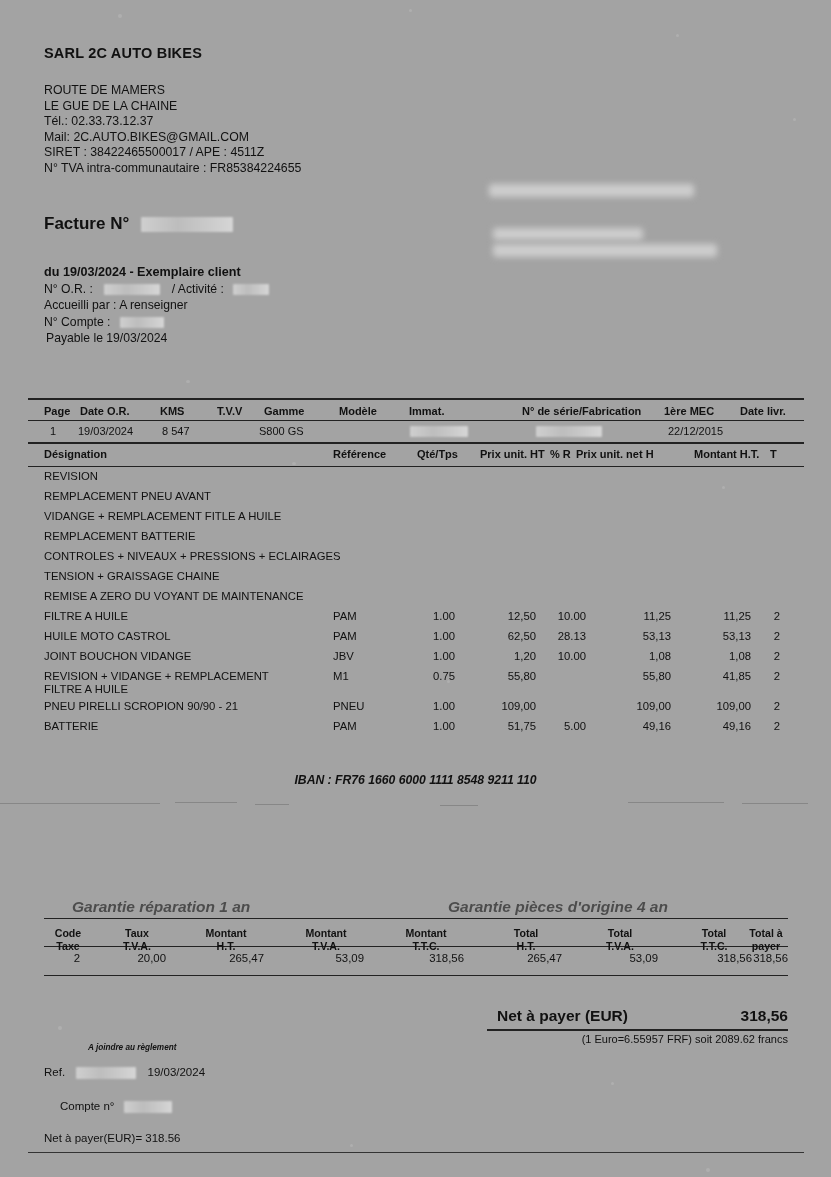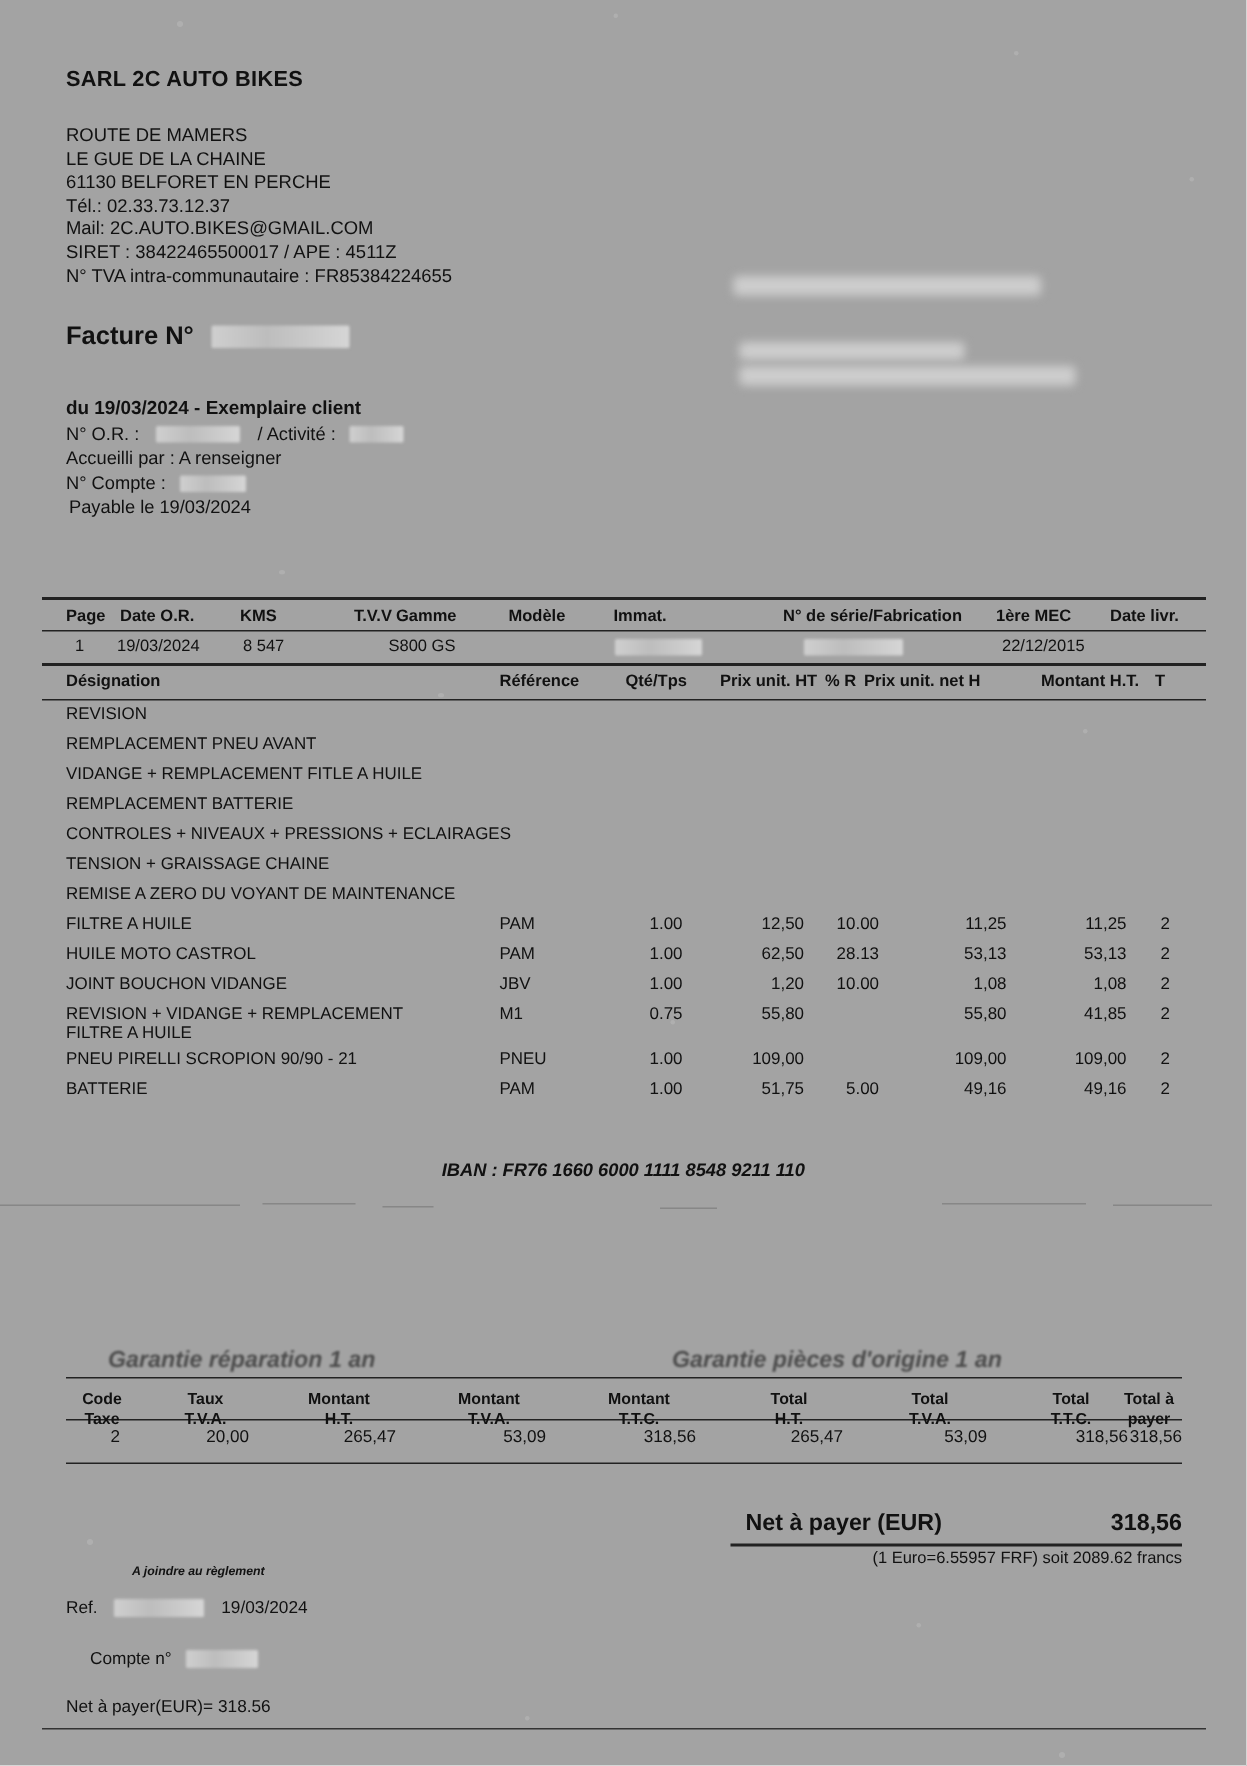--- a/index.html
+++ b/index.html
@@ -256,21 +256,20 @@
   <div class="speck" style="left:58px;top:1026px;width:4px;height:4px;"></div>
   <div class="speck" style="left:706px;top:1168px;width:4px;height:4px;"></div>
   <div class="speck" style="left:350px;top:1144px;width:3px;height:3px;"></div>
   <div class="speck" style="left:611px;top:1082px;width:3px;height:3px;"></div>
 
   <div class="company-name">SARL 2C AUTO BIKES</div>
 
   <div class="address">
     <div>ROUTE DE MAMERS</div>
     <div>LE GUE DE LA CHAINE</div>
-    <div>61130 BELFORET EN PERCHE</div>
     <div>Tél.: 02.33.73.12.37</div>
     <div>Mail: 2C.AUTO.BIKES@GMAIL.COM</div>
     <div>SIRET : 38422465500017  / APE : 4511Z</div>
     <div>N° TVA intra-communautaire : FR85384224655</div>
   </div>
 
   <div class="blur-right">
     <div class="blur-line" style="left:2px;top:2px;width:205px;height:13px;"></div>
     <div class="blur-line" style="left:6px;top:46px;width:150px;height:12px;"></div>
     <div class="blur-line" style="left:6px;top:62px;width:224px;height:13px;"></div>
@@ -299,21 +298,21 @@
 
   <div class="rule thick" style="left:28px;top:398px;width:776px;"></div>
   <div class="rule" style="left:28px;top:420px;width:776px;"></div>
   <div class="rule thick" style="left:28px;top:442px;width:776px;"></div>
   <div class="rule" style="left:28px;top:466px;width:776px;"></div>
 
   <div class="hdr-row">
     <span style="left:0px;">Page</span>
     <span style="left:36px;">Date O.R.</span>
     <span style="left:116px;">KMS</span>
-    <span style="left:173px;margin-left:19px;">T.V.V</span>
+    <span style="left:173px;">T.V.V</span>
     <span style="left:220px;">Gamme</span>
     <span style="left:295px;">Modèle</span>
     <span style="left:365px;">Immat.</span>
     <span style="left:478px;">N° de série/Fabrication</span>
     <span style="left:620px;">1ère MEC</span>
     <span style="left:696px;">Date livr.</span>
   </div>
 
   <div class="veh-row">
     <span style="left:6px;">1</span>
@@ -475,21 +474,21 @@
   <div class="fold">
     <i style="left:0px;top:3px;width:160px;"></i>
     <i style="left:175px;top:2px;width:62px;"></i>
     <i style="left:255px;top:4px;width:34px;"></i>
     <i style="left:440px;top:5px;width:38px;"></i>
     <i style="left:628px;top:2px;width:96px;"></i>
     <i style="left:742px;top:3px;width:66px;"></i>
   </div>
 
   <div class="guarantee g1">Garantie réparation 1 an</div>
-  <div class="guarantee g2">Garantie pièces d'origine 1 an</div>
+  <div class="guarantee g2">Garantie pièces d'origine 4 an</div>
 
   <div class="rule" style="left:44px;top:918px;width:744px;"></div>
   <div class="rule" style="left:44px;top:946px;width:744px;"></div>
   <div class="rule" style="left:44px;top:975px;width:744px;"></div>
 
   <div class="tot-hdr">
     <span style="left:0px;width:48px;">Code
 Taxe</span>
     <span style="left:60px;width:66px;">Taux
 T.V.A.</span>

